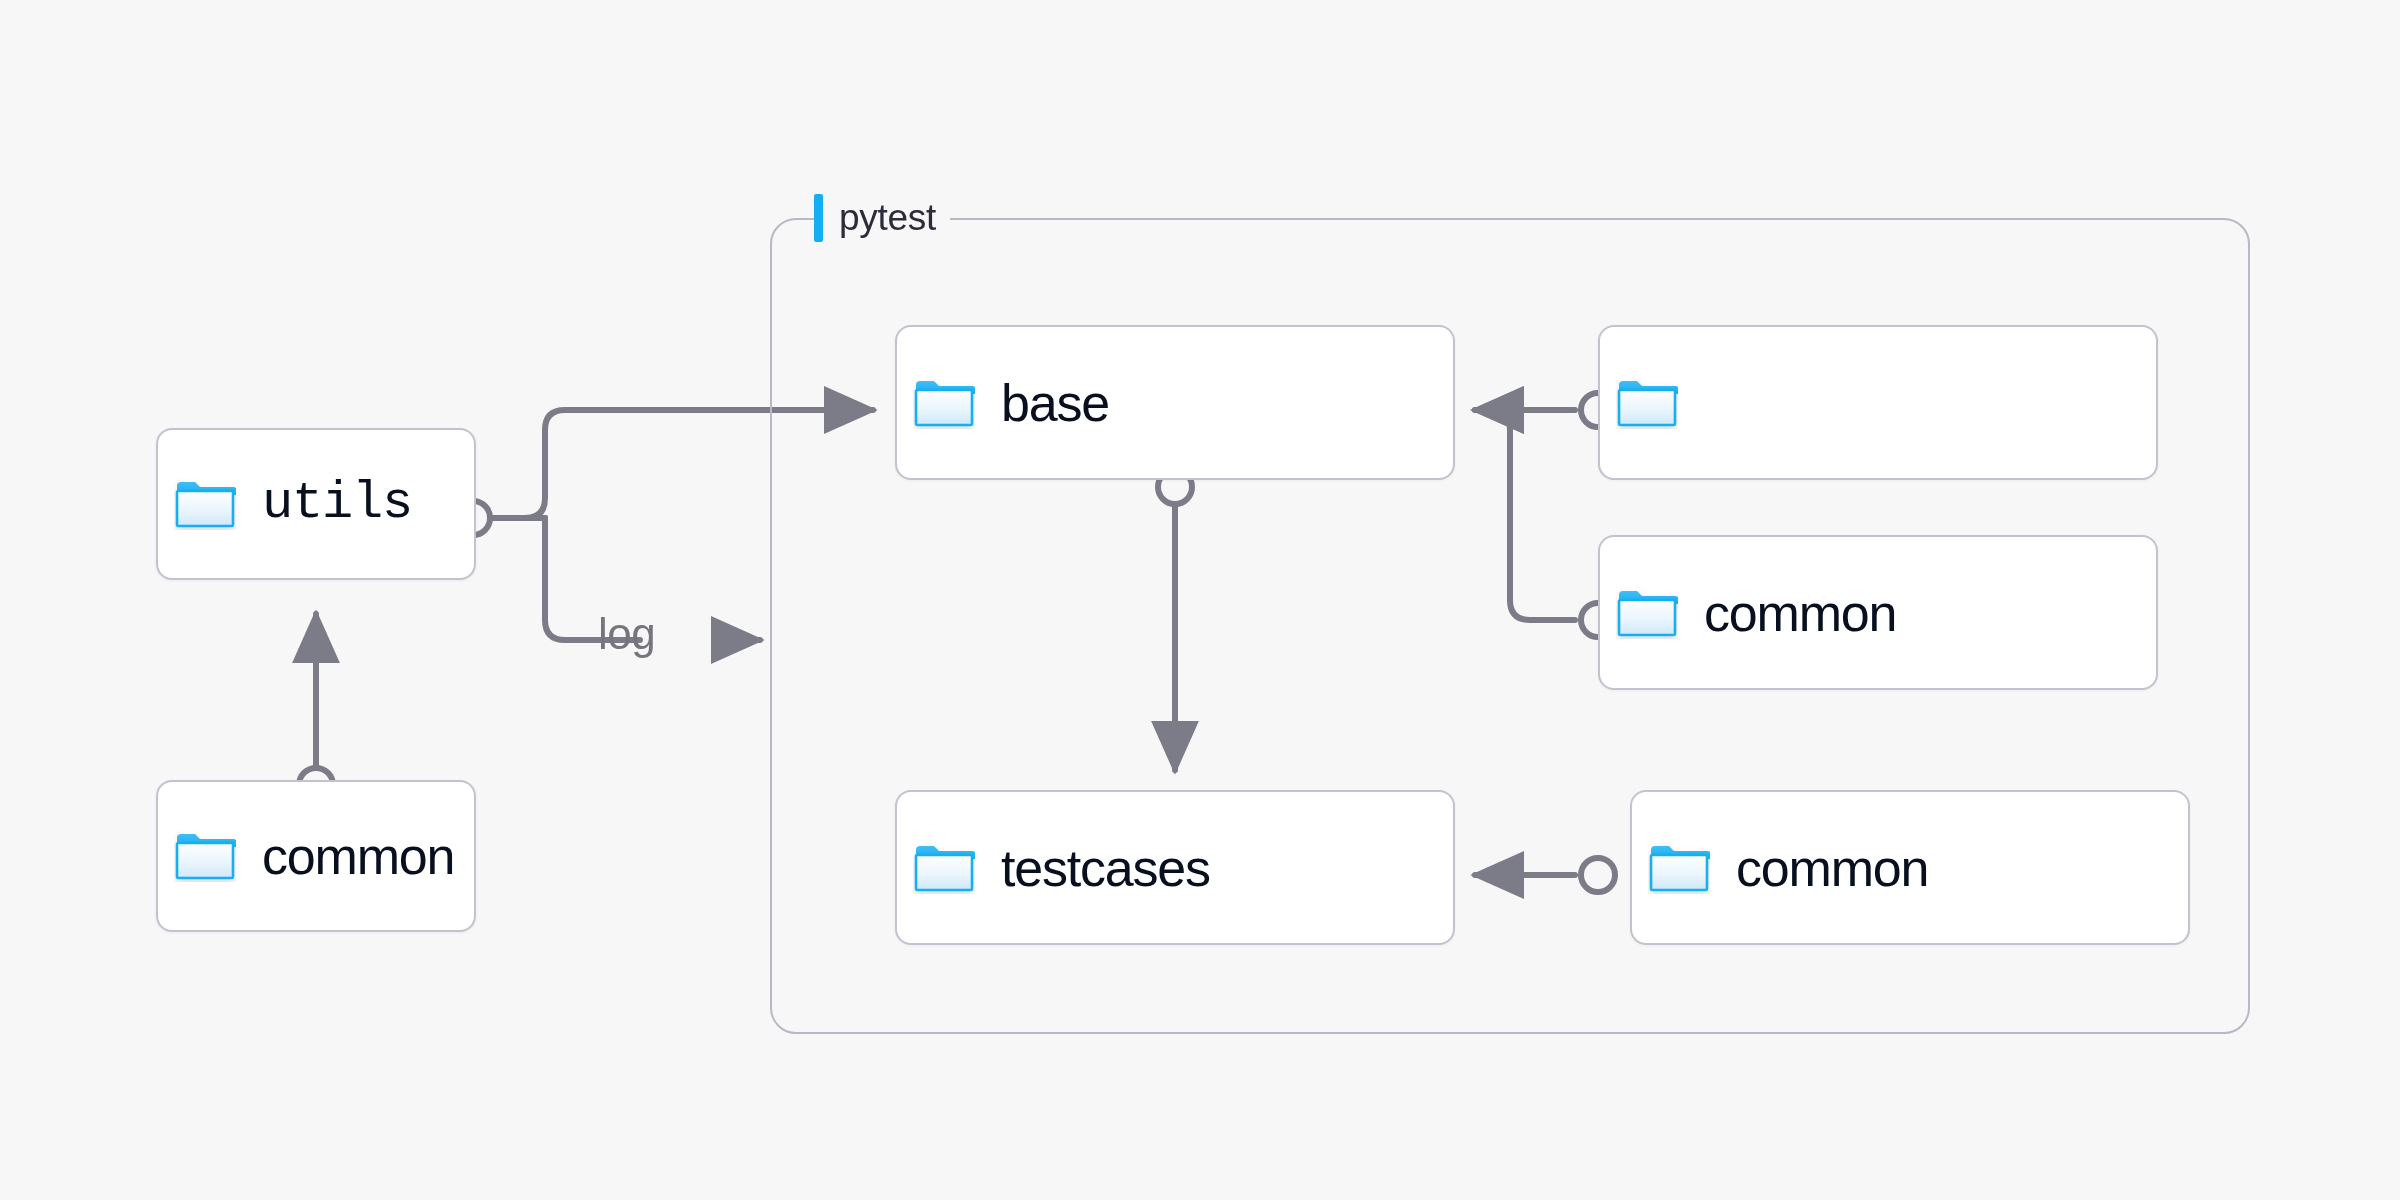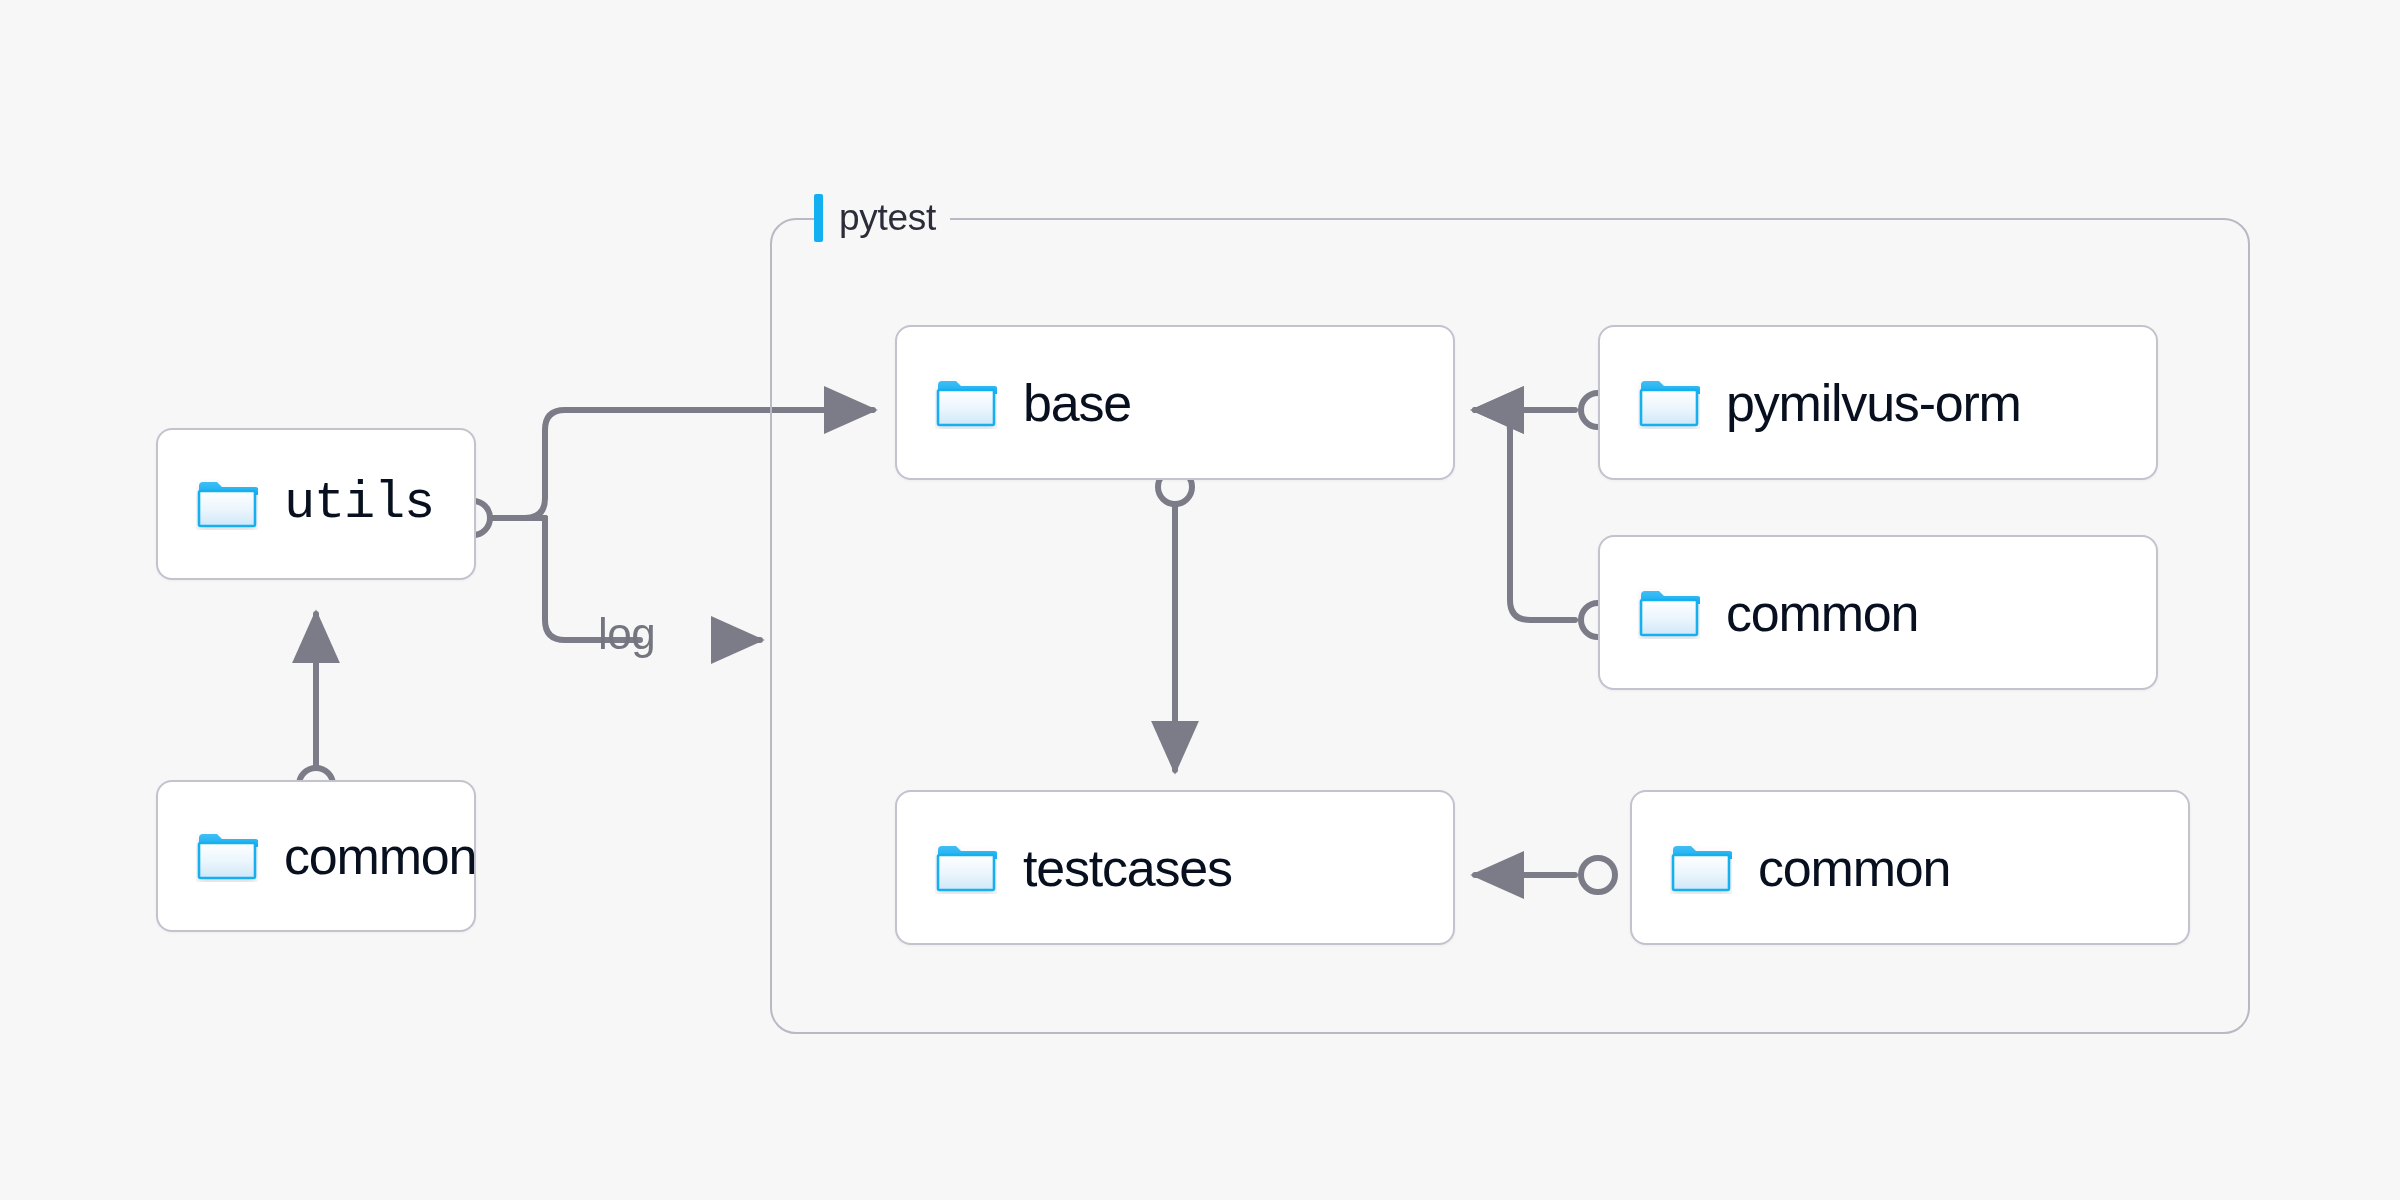--- a/index.html
+++ b/index.html
@@ -67,21 +67,21 @@
     background: #ffffff;
     border: 2px solid #c3c2ce;
     border-radius: 16px;
     display: flex;
     align-items: center;
     box-shadow: 0 1px 3px rgba(40,40,60,0.05);
   }
   .node .inner {
     display: flex;
     gap: 26px;
-    padding-left: 38px;
+    padding-left: 16px;
   }
   .node .label {
     font-size: 52px;
     color: #08101f;
     letter-spacing: -1.2px;
     white-space: nowrap;
     line-height: 1;
   }
 
   
@@ -214,21 +214,20 @@
   </div>
 
   <div class="node" style="left:1598px; top:325px; width:560px; height:155px;">
     <div class="inner">
       <svg class="folder" viewBox="0 0 62 52">
         <g filter="url(#folderShadow)">
           <path d="M3 8 q0-4 4-4 h14 l5 5 h33 q4 0 4 4 v4 H3 z" fill="url(#folderTab)"></path>
           <rect x="3" y="13" width="56" height="35" rx="1.5" fill="url(#folderFill)" stroke="#12b0f0" stroke-width="2.6"></rect>
         </g>
       </svg>
-      <span class="label">pymilvus-orm</span>
     </div>
   </div>
 
   <div class="node" style="left:1598px; top:535px; width:560px; height:155px;">
     <div class="inner">
       <svg class="folder" viewBox="0 0 62 52">
         <g filter="url(#folderShadow)">
           <path d="M3 8 q0-4 4-4 h14 l5 5 h33 q4 0 4 4 v4 H3 z" fill="url(#folderTab)"></path>
           <rect x="3" y="13" width="56" height="35" rx="1.5" fill="url(#folderFill)" stroke="#12b0f0" stroke-width="2.6"></rect>
         </g>

